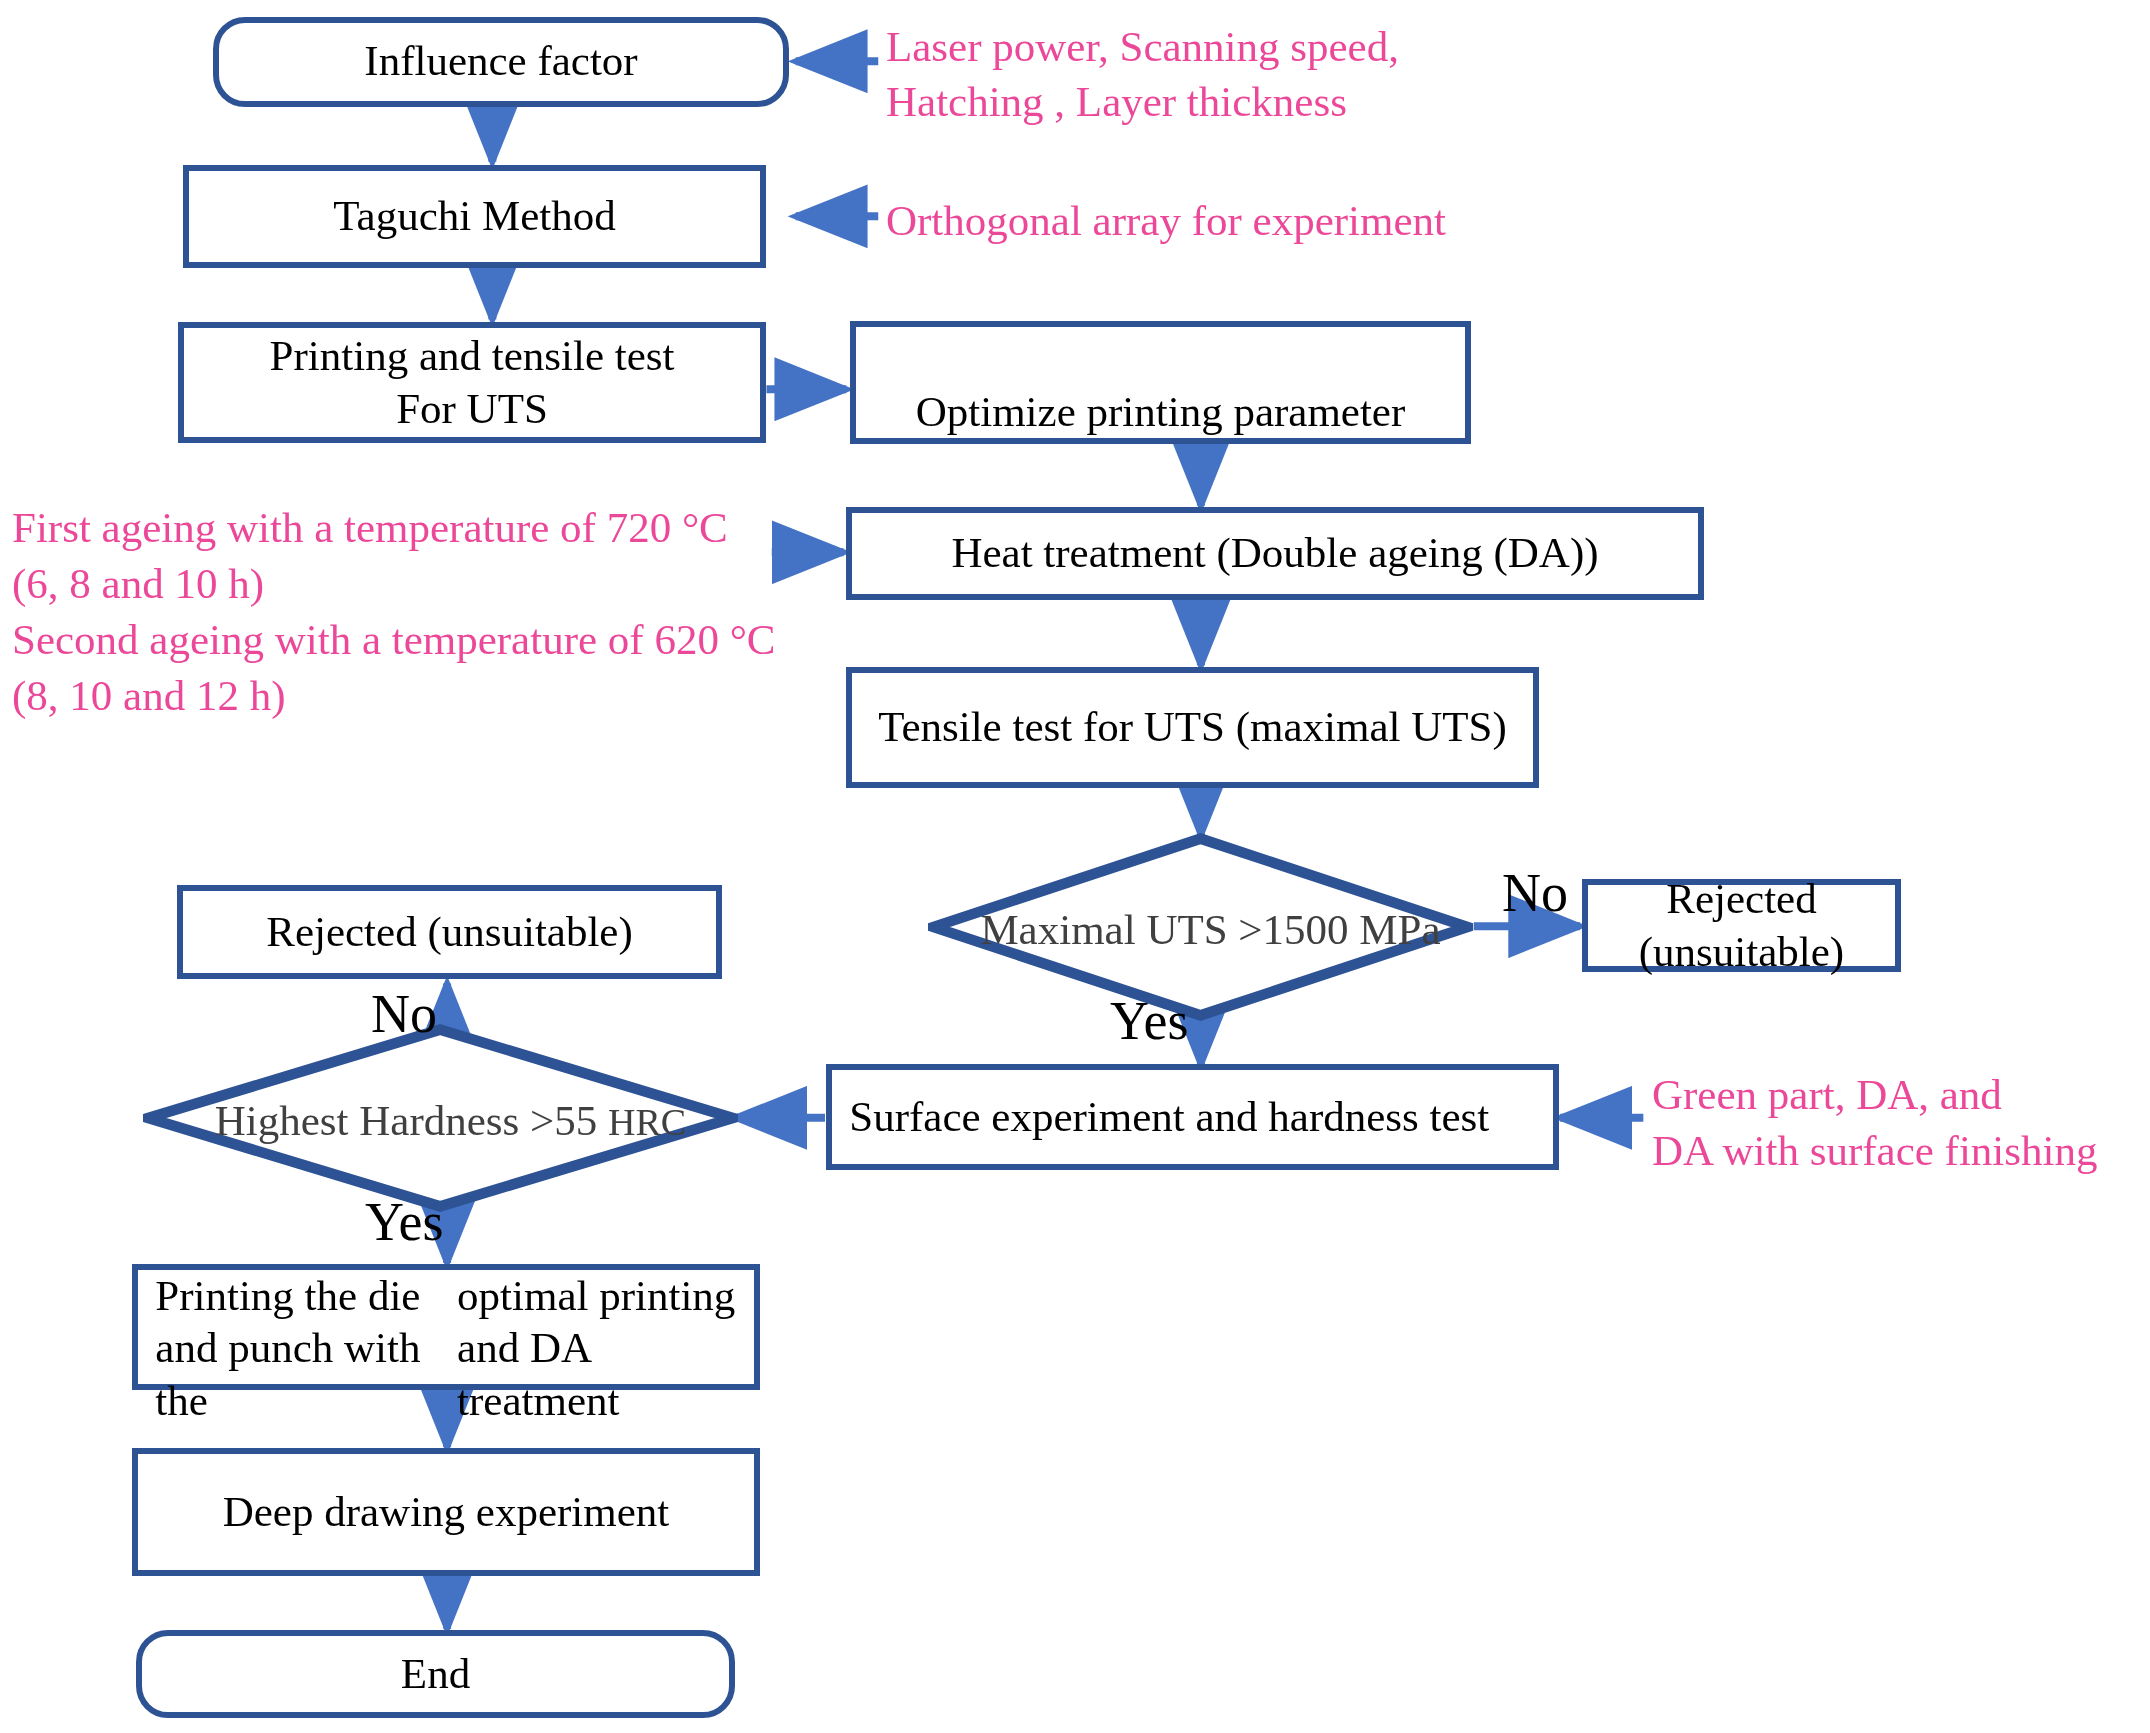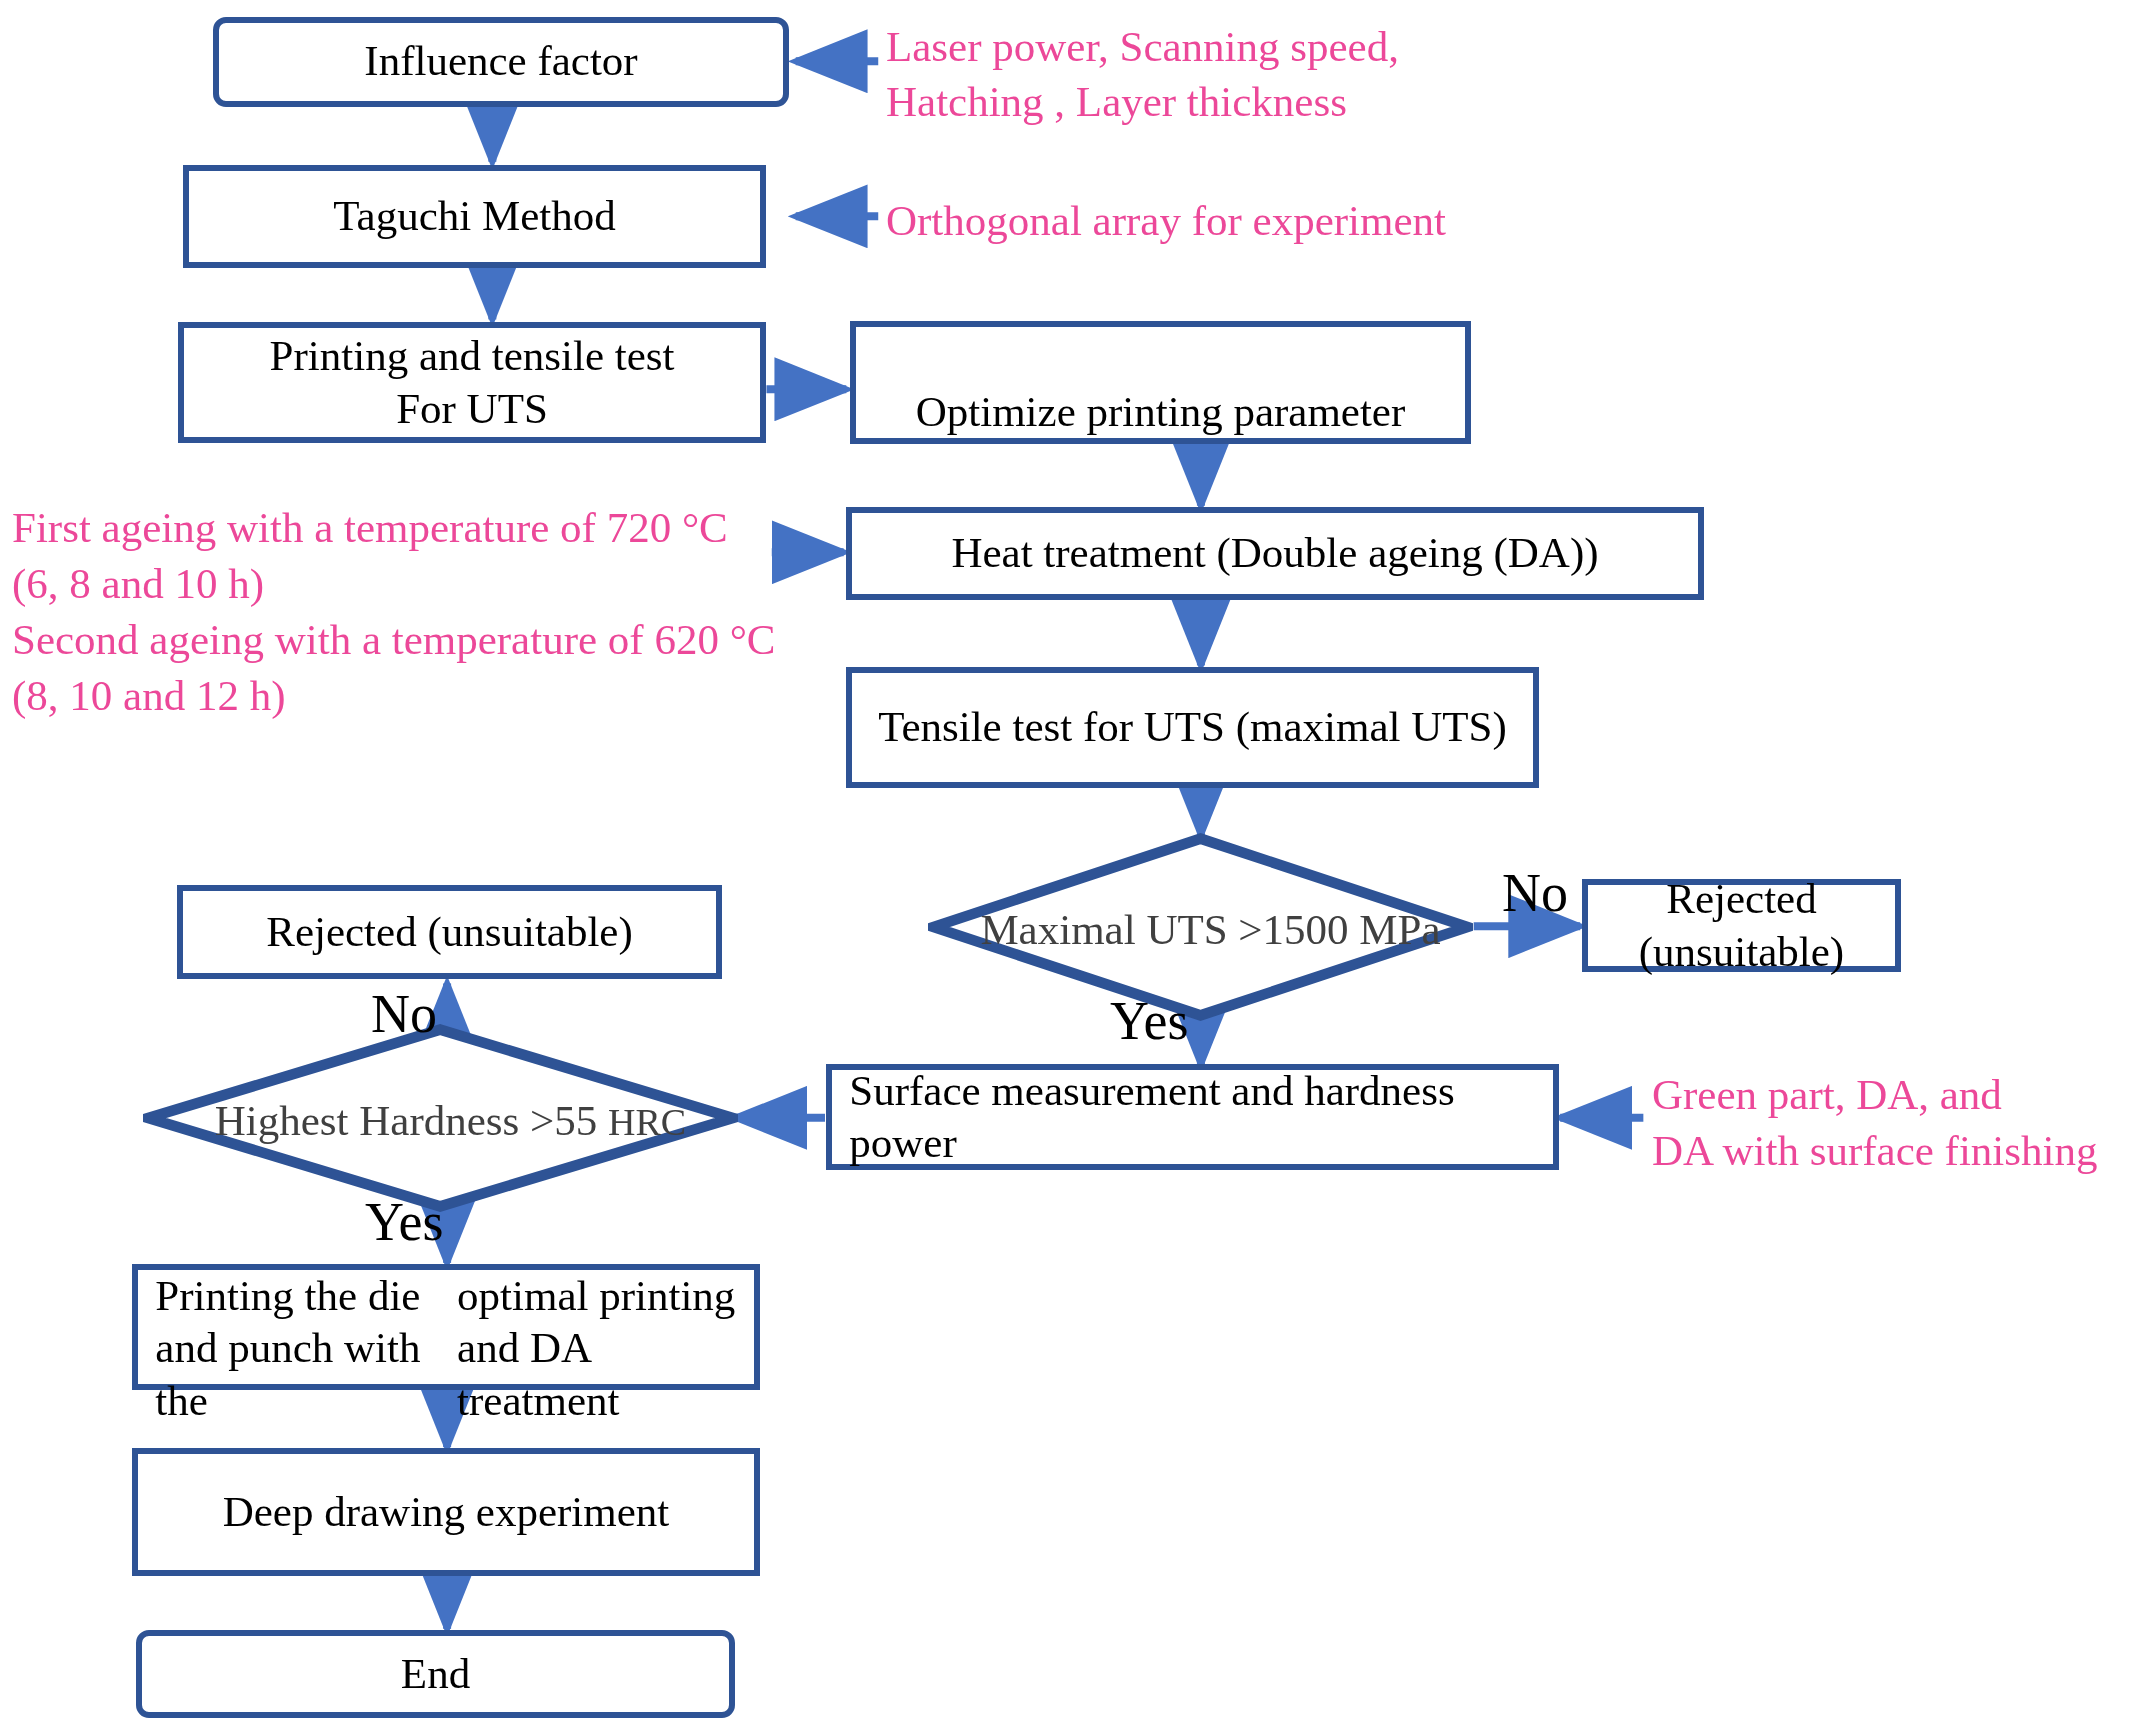--- a/index.html
+++ b/index.html
@@ -29,21 +29,21 @@
     border: 6px solid #2E5395;
     display: flex;
     align-items: center;
     justify-content: center;
     text-align: center;
     color: #000000;
     font-size: 43px;
     line-height: 1.22;
     z-index: 2;
   }
-  .node.rounded { border-radius: 13px; }
+  .node.rounded { border-radius: 32px; }
   .node.leftalign { justify-content: flex-start; padding-left: 17.3px; text-align: left; }
   .node.pad { padding-left: 14.6px; padding-right: 14.6px; }
 
   .diamond {
     position: absolute;
     z-index: 2;
   }
   .diamond .dlabel {
     position: absolute;
     left: 10px;
@@ -154,21 +154,21 @@
 
   <div class="node" style="left:1582px; top:879px; width:319px; height:93px;">
     <span>Rejected (unsuitable)</span>
   </div>
 
   <div class="node" style="left:177px; top:885px; width:545px; height:94px;">
     <span>Rejected (unsuitable)</span>
   </div>
 
   <div class="node leftalign" style="left:826px; top:1064px; width:733px; height:106px;">
-    <span>Surface measurement and hardness power</span>
+    <span>Surface experiment and hardness test</span>
   </div>
 
   <div class="diamond" style="left:143px; top:1024px; width:595px; height:188px;">
     <svg width="595" height="188" viewBox="0 0 895 282" xmlns="http://www.w3.org/2000/svg">
       <polygon points="447,8 887,141 447,274 8,141" fill="#ffffff" stroke="#2E5395" stroke-width="16"></polygon>
     </svg>
     <span class="dlabel" style="top:72px;"><span>Highest Hardness &gt;55</span> <span class="sub">HRC</span></span>
   </div>
 
   <div class="node leftalign" style="left:132px; top:1264px; width:628px; height:126px; flex-direction:row; align-items:flex-start;">

